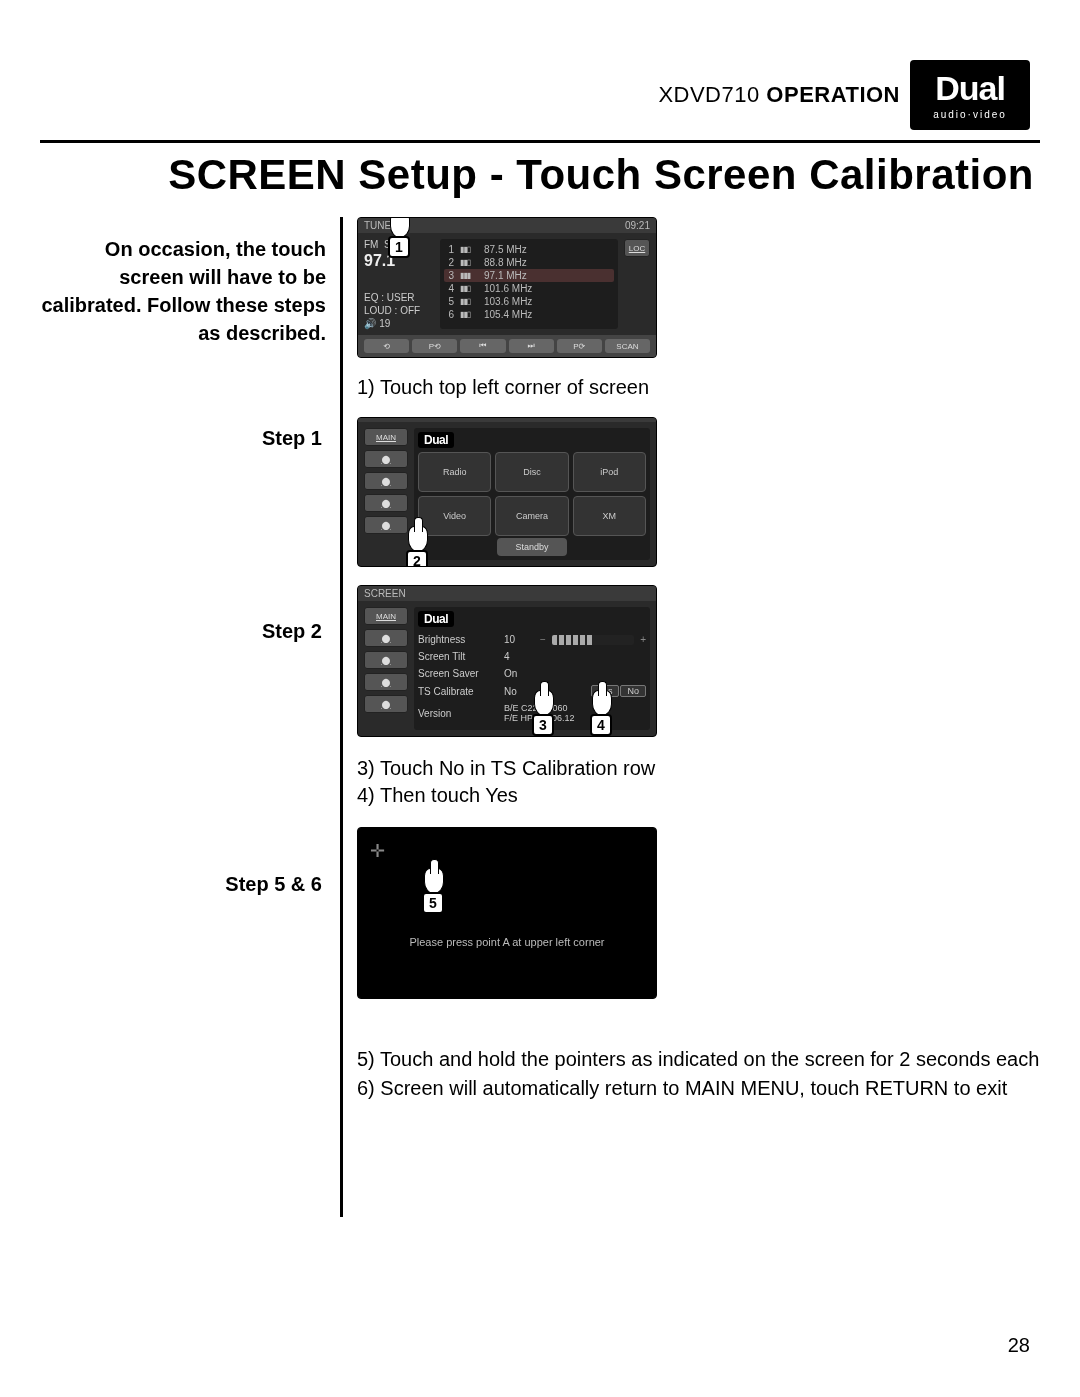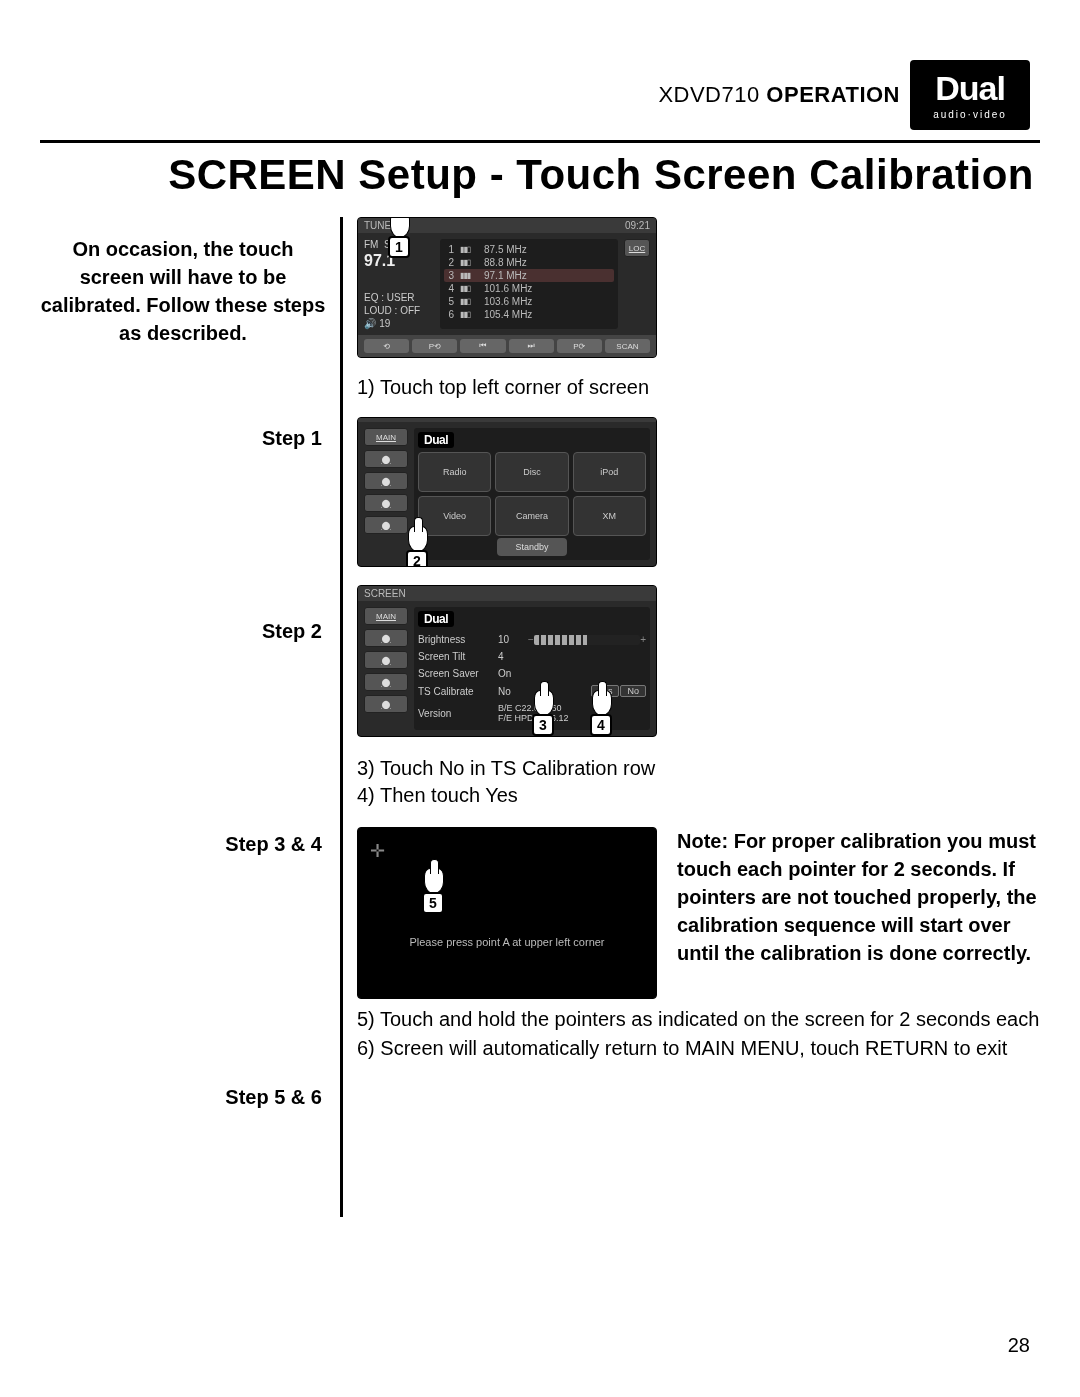--- a/index.html
+++ b/index.html
@@ -64,21 +64,21 @@
   .rightcol {
     flex: 1;
     padding-left: 14px;
     display: flex; flex-direction: column;
     gap: 10px;
   }
 
   .intro {
     font-weight: 800;
     font-size: 20px;
-    text-align: center;
+    text-align: right;
     line-height: 1.4;
   }
 
   .step-label {
     font-weight: 800;
     font-size: 20px;
     text-align: right;
     padding-right: 4px;
   }
   .leftcol .step1 { margin-top: 20px; }
@@ -171,21 +171,21 @@
     display:flex; align-items:center; justify-content:center; font-size:9px; color:#ccc; }
   .standby { grid-column: 2 / 3; height: 18px; background:#555; border-radius:4px;
     display:flex; align-items:center; justify-content:center; font-size:9px; color:#ddd; margin-top:2px; }
   .dual-tag {
     background:#000; color:#fff; font-weight:900; font-size:12px;
     padding: 1px 6px; border-radius:3px; width:max-content; margin-bottom:4px;
     letter-spacing: -0.5px;
   }
 
   
-  .set-row { display:flex; align-items:center; font-size:10px; color:#ccc; padding:3px 0; }
+  .set-row { display:flex; align-items:center; gap:6px; font-size:10px; color:#ccc; padding:3px 0; }
   .set-row .lbl { width: 80px; }
   .set-row .val { width: 30px; }
   .set-row .meter { flex:1; height:10px; background:#222; border-radius:2px; position:relative; overflow:hidden; }
   .set-row .meter .fill { position:absolute; left:0; top:0; bottom:0; width:50%;
     background: repeating-linear-gradient(90deg,#aaa 0 5px,#222 5px 7px); }
   .yesno { display:flex; flex-direction:row; gap:1px; }
   .yesno .yn { font-size:9px; border:1px solid #777; border-radius:2px; padding:0 6px; color:#ccc; background:#333; }
 
   
   .calib { height: 170px; background:#000; position:relative; }
@@ -232,21 +232,20 @@
 <div class="hr"></div>
 
 <h1 class="title">SCREEN Setup - Touch Screen Calibration</h1>
 
 <div class="main">
 
   <div class="leftcol">
     <div class="intro">On occasion, the touch screen will have to be calibrated. Follow these steps as described.</div>
     <div class="step-label step1">Step 1</div>
     <div class="step-label step2">Step 2</div>
-    <div class="step-label step34">Step 3 &amp; 4</div>
     <div class="step-label step56">Step 5 &amp; 6</div>
   </div>
 
   <div class="divider"></div>
 
   <div class="rightcol">
 
     <div class="shot">
       <div class="bar">
         <span>TUNER</span>
@@ -414,21 +413,20 @@
       <div class="shot" style="padding:0;">
         <div class="calib">
           <div class="cross">✛</div>
           <div class="msg">Please press point A at upper left corner</div>
           <div class="callout" style="top:40px; left:60px;">
             <div class="hand"></div>
             <div class="badge">5</div>
           </div>
         </div>
       </div>
-      <div class="note">Note: For proper calibration you must touch each pointer for 2 seconds. If pointers are not touched properly, the calibration sequence will start over until the calibration is done correctly.</div>
     </div>
 
     <div class="final-steps">
       <div>5) Touch and hold the pointers as indicated on the screen for 2 seconds each</div>
       <div>6) Screen will automatically return to MAIN MENU, touch RETURN to exit</div>
     </div>
 
   </div>
 </div>
 

